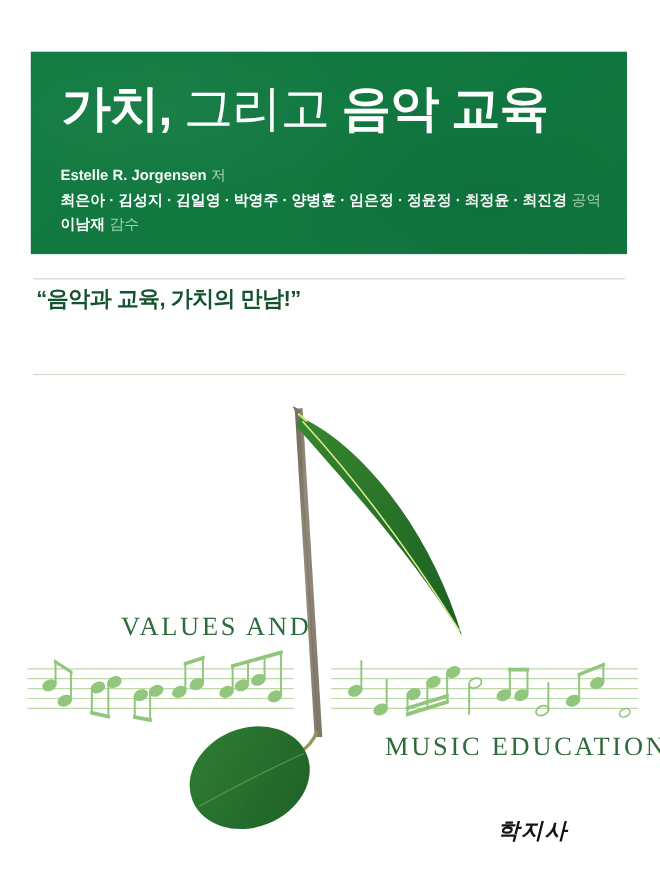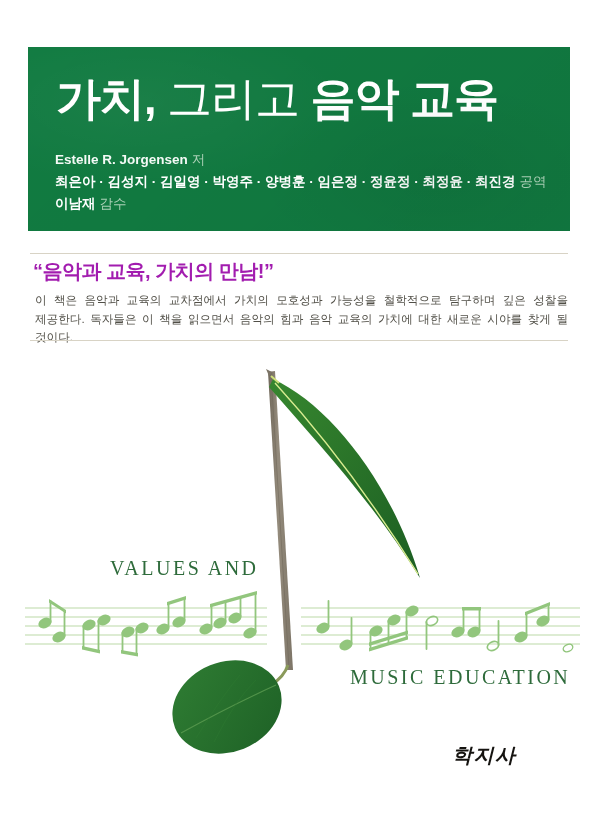--- a/index.html
+++ b/index.html
@@ -32,33 +32,33 @@
   }
   .credit-name{font-weight:700;color:#ffffff;}
   .credit-name-en{font-weight:600;color:#f4faf6;}
   .credit-role{font-weight:400;color:#a9d0b5;margin-left:4px;}
   
   .hairline{position:absolute;left:30px;width:538px;height:1px;background:#d8d3c5;}
   .hairline.top{top:253px;}
   .hairline.bottom{top:340px;}
   .tagline{
     position:absolute;left:33px;top:258px;width:540px;
-    font-size:20px;font-weight:800;color:#a21caf;letter-spacing:-0.5px;white-space:nowrap;
+    font-size:20px;font-weight:800;color:#14532d;letter-spacing:-0.5px;white-space:nowrap;
   }
   .description{
     position:absolute;left:35px;top:291px;width:533px;
     font-size:11.6px;line-height:18.6px;color:#514f47;
     text-align:justify;word-break:keep-all;
   }
   
   .art{position:absolute;left:0;top:350px;width:600px;height:420px;}
   .en-title{
     position:absolute;color:#2e6b3b;
     font-family:"Liberation Serif","DejaVu Serif",serif;
-    font-size:20px;letter-spacing:2.5px;white-space:nowrap;
+    font-size:24px;letter-spacing:2.5px;white-space:nowrap;
   }
   .en-title.one{left:110px;top:557px;}
   .en-title.two{left:306px;top:666px;margin-left:44px;}
   .publisher{
     position:absolute;left:452px;top:742px;
     font-size:20px;font-weight:900;color:#151310;letter-spacing:1.5px;white-space:nowrap;font-style:italic;
   }
 </style>
 </head>
 <body>
@@ -77,21 +77,20 @@
         <span class="credit-name">최은아 · 김성지 · 김일영 · 박영주 · 양병훈 · 임은정 · 정윤정 · 최정윤 · 최진경</span><span class="credit-role">공역</span>
       </div>
       <div>
         <span class="credit-name">이남재</span><span class="credit-role">감수</span>
       </div>
     </div>
   </div>
 
   <div class="hairline top"></div>
   <div class="tagline">“음악과 교육, 가치의 만남!”</div>
-  <div class="description">이 책은 음악과 교육의 교차점에서 가치의 모호성과 가능성을 철학적으로 탐구하며 깊은 성찰을 제공한다. 독자들은 이 책을 읽으면서 음악의 힘과 음악 교육의 가치에 대한 새로운 시야를 찾게 될 것이다.</div>
   <div class="hairline bottom"></div>
 
   <svg class="art" viewBox="0 350 600 420" xmlns="http://www.w3.org/2000/svg">
     <defs>
       <linearGradient id="leafFlag" x1="0" y1="0" x2="1" y2="1">
         <stop offset="0" stop-color="#37872f"></stop>
         <stop offset="1" stop-color="#1b5e22"></stop>
       </linearGradient>
       <linearGradient id="leafHead" x1="0" y1="0" x2="1" y2="1">
         <stop offset="0" stop-color="#2f7d33"></stop>

